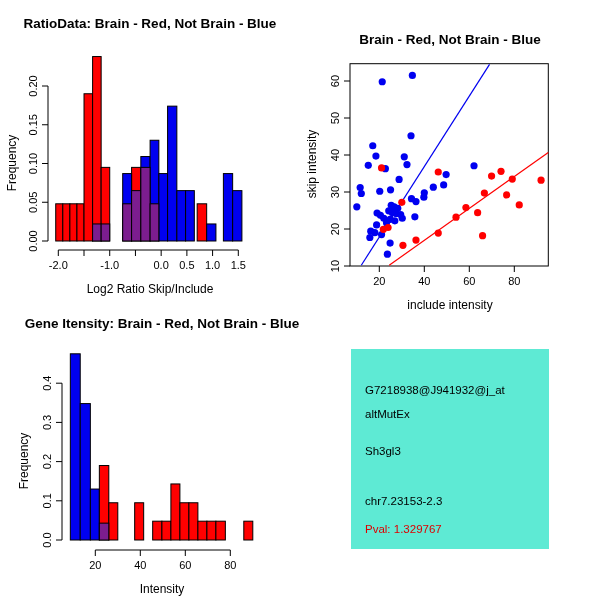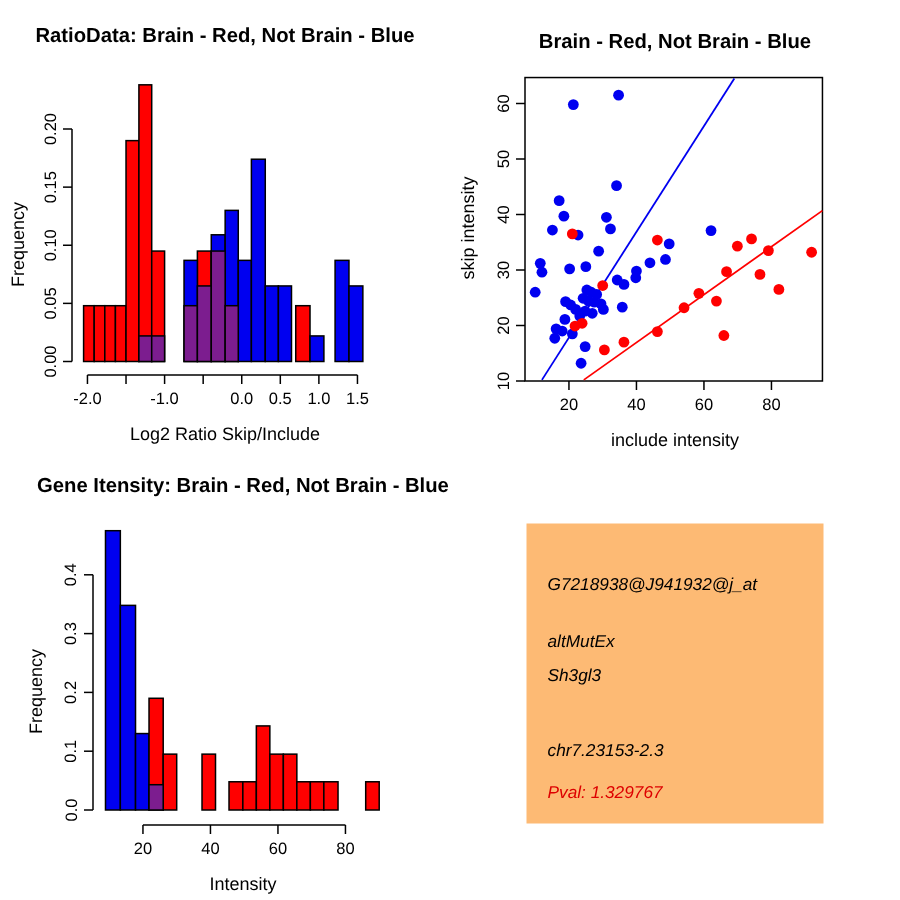--- a/index.html
+++ b/index.html
@@ -68,21 +68,21 @@
         <rect x="232.6477" y="190.625" width="9.257400000000018" height="50.375" fill="#0000f0" stroke="#000" stroke-width="1"></rect>
         <rect x="92.60381" y="223.95" width="8.537379999999999" height="17.05000000000001" fill="#7c1d8f" stroke="#000" stroke-width="1"></rect>
         <rect x="101.14119" y="223.95" width="8.588809999999995" height="17.05000000000001" fill="#7c1d8f" stroke="#000" stroke-width="1"></rect>
         <rect x="122.69036" y="203.8" width="8.897390000000001" height="37.19999999999999" fill="#7c1d8f" stroke="#000" stroke-width="1"></rect>
         <rect x="131.58775" y="190.625" width="9.25739999999999" height="50.375" fill="#7c1d8f" stroke="#000" stroke-width="1"></rect>
         <rect x="140.84515" y="167.375" width="9.257400000000018" height="73.625" fill="#7c1d8f" stroke="#000" stroke-width="1"></rect>
         <rect x="150.10255" y="203.8" width="8.743099999999998" height="37.19999999999999" fill="#7c1d8f" stroke="#000" stroke-width="1"></rect>
       </svg>
   </div>
 
-  <div class="panel" style="left:300px;top:4px">
+  <div class="panel" style="left:300px;top:16px">
     <svg id="svg-scatter" viewBox="0 0 300 300">
         <text x="150" y="28" fill="#000" font-size="13.5" text-anchor="middle" font-weight="bold">Brain - Red, Not Brain - Blue</text>
         <text x="150" y="293" fill="#000" font-size="12" text-anchor="middle" font-weight="normal">include intensity</text>
         <text x="16" y="148" fill="#000" font-size="12" text-anchor="middle" font-weight="normal" transform="rotate(-90 16 148)">skip intensity</text>
         <rect x="50" y="47.7" width="198.3" height="202.3" fill="none" stroke="#000" stroke-width="1"></rect>
         <line x1="79.3" y1="250" x2="79.3" y2="256" stroke="#000000" stroke-width="1"></line>
         <text x="79.3" y="269" fill="#000" font-size="11" text-anchor="middle" font-weight="normal">20</text>
         <line x1="124.3" y1="250" x2="124.3" y2="256" stroke="#000000" stroke-width="1"></line>
         <text x="124.3" y="269" fill="#000" font-size="11" text-anchor="middle" font-weight="normal">40</text>
         <line x1="169.3" y1="250" x2="169.3" y2="256" stroke="#000000" stroke-width="1"></line>
@@ -208,22 +208,22 @@
         <rect x="176.9" y="202.76" width="8.999999999999972" height="37.24000000000001" fill="#ff0000" stroke="#000" stroke-width="1"></rect>
         <rect x="185.89999999999998" y="221.184" width="9" height="18.816000000000003" fill="#ff0000" stroke="#000" stroke-width="1"></rect>
         <rect x="194.89999999999998" y="221.184" width="9" height="18.816000000000003" fill="#ff0000" stroke="#000" stroke-width="1"></rect>
         <rect x="203.89999999999998" y="221.184" width="9.449999999999989" height="18.816000000000003" fill="#ff0000" stroke="#000" stroke-width="1"></rect>
         <rect x="231.8" y="221.184" width="9" height="18.816000000000003" fill="#ff0000" stroke="#000" stroke-width="1"></rect>
         <rect x="87.35" y="223.144" width="9.450000000000003" height="16.855999999999995" fill="#7c1d8f" stroke="#000" stroke-width="1"></rect>
       </svg>
   </div>
 
   <div class="panel" style="left:300px;top:300px">
-    <div class="infobox" id="infobox" style="background: #fdba74; font-style: italic;">
+    <div class="infobox" id="infobox" style="background: #5eead4;">
       <div class="info-line" style="top:35px">G7218938@J941932@j_at</div>
-      <div class="info-line" style="top:73px">altMutEx</div>
+      <div class="info-line" style="top:59px">altMutEx</div>
       <div class="info-line" style="top:96px">Sh3gl3</div>
       <div class="info-line" style="top:146px">chr7.23153-2.3</div>
       <div class="info-line" style="top: 174px; color: rgb(221, 0, 0);" id="pval-line">Pval: 1.329767</div>
     </div>
   </div>
 
 </div>
 
 </body></html>

